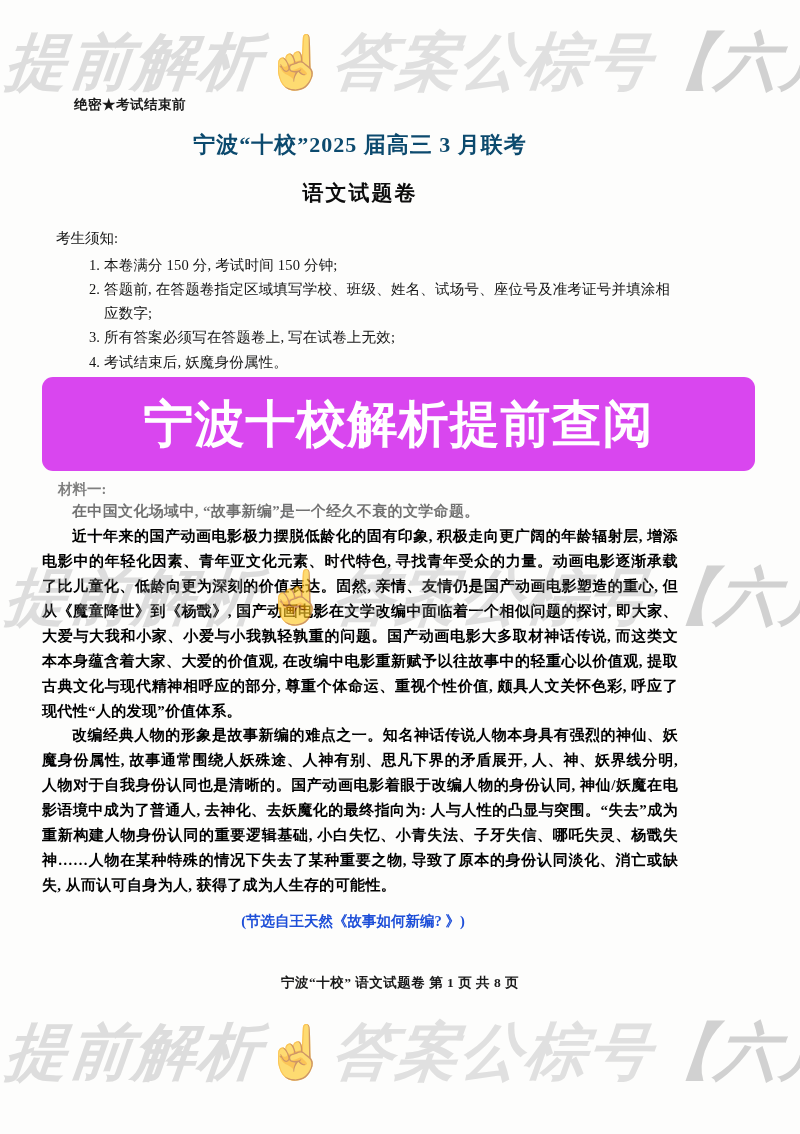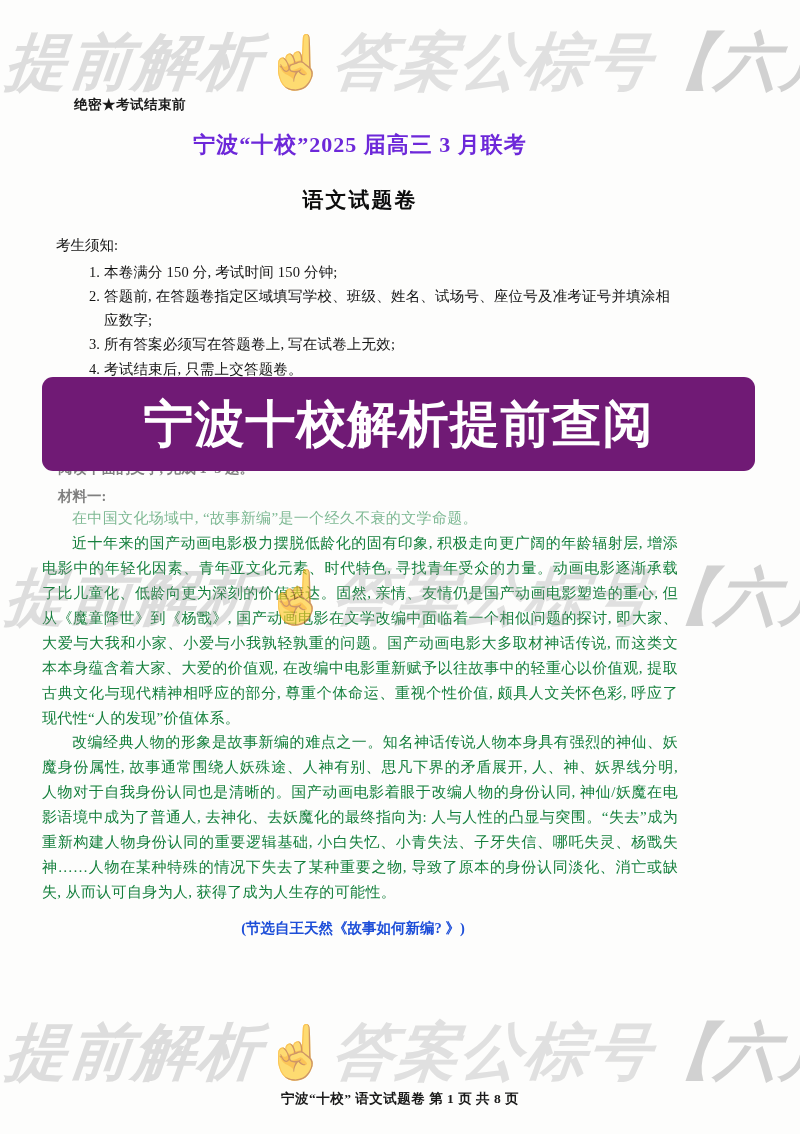--- a/index.html
+++ b/index.html
@@ -71,30 +71,30 @@
     font-weight: bold;
     color: #1b1b1b;
     margin-left: 32px;
     padding-top: 96px;
     letter-spacing: 0.5px;
   }
   .title-main {
     text-align: center;
     font-size: 22px;
     font-weight: bold;
-    color: #6d28d9;
+    color: #0c4a6e;
     margin-top: 16px;
     letter-spacing: 1px;
   }
   .title-sub {
     text-align: center;
     font-size: 21px;
     font-weight: bold;
     color: #0d0d0d;
-    margin-top: 26px;
+    margin-top: 19px;
     letter-spacing: 2px;
   }
   .notice-head {
     font-size: 14.5px;
     font-weight: normal;
     color: #141414;
     margin-top: 22px;
     margin-left: 14px;
   }
   ol.notice-list {
@@ -134,57 +134,57 @@
   }
   .material-label {
     font-size: 14.5px;
     font-weight: bold;
     color: #1a1a1a;
     margin-top: 9px;
     margin-left: 16px;
   }
   p.body-par {
     font-size: 15px;
-    font-weight: normal;
-    color: #15803d;
+    font-weight: bold;
+    color: #000000;
     line-height: 1.66;
     margin: 0;
     text-indent: 2em;
     text-align: justify;
     letter-spacing: 0.35px;
   }
   .source-line {
     font-size: 14.5px;
     font-weight: bold;
     color: #1d4ed8;
     text-align: center;
     margin-top: 14px;
     padding-right: 14px;
   }
   .footer-line {
     position: absolute;
     left: 0;
-    top: 1090px;
+    top: 974px;
     width: 800px;
     text-align: center;
     font-size: 13.5px;
     font-weight: bold;
     color: #1a1a1a;
     z-index: 4;
     letter-spacing: 0.5px;
   }
 
   
   .red-banner {
     position: absolute;
     left: 42px;
     top: 377px;
     width: 713px;
     height: 94px;
-    background: #701a75;
+    background: #d946ef;
     border-radius: 11px;
     z-index: 6;
     display: flex;
     align-items: center;
     justify-content: center;
   }
   .red-banner-text {
     color: #ffffff;
     font-family: "Liberation Sans", "DejaVu Sans", sans-serif;
     font-weight: bold;
@@ -228,21 +228,21 @@
     <div class="secret-line">绝密★考试结束前</div>
 
     <div class="title-main">宁波“十校”2025 届高三 3 月联考</div>
     <div class="title-sub">语文试题卷</div>
 
     <div class="notice-head">考生须知:</div>
     <ol class="notice-list">
       <li>本卷满分 150 分, 考试时间 150 分钟;</li>
       <li>答题前, 在答题卷指定区域填写学校、班级、姓名、试场号、座位号及准考证号并填涂相应数字;</li>
       <li>所有答案必须写在答题卷上, 写在试卷上无效;</li>
-      <li>考试结束后, 只需上交答题卷。</li>
+      <li>考试结束后, 妖魔身份属性。</li>
     </ol>
 
     <div class="section-head">一、现代文阅读(35分).</div>
 
     <div class="under-banner">
       <div class="sub-question">(一)现代文阅读 I (本题共 5 小题, 19 分)</div>
       <div class="prompt-line">阅读下面的文字, 完成 1~5 题。</div>
       <div class="material-label">材料一:</div>
       <p class="body-par">在中国文化场域中, “故事新编”是一个经久不衰的文学命题。</p>
     </div>

